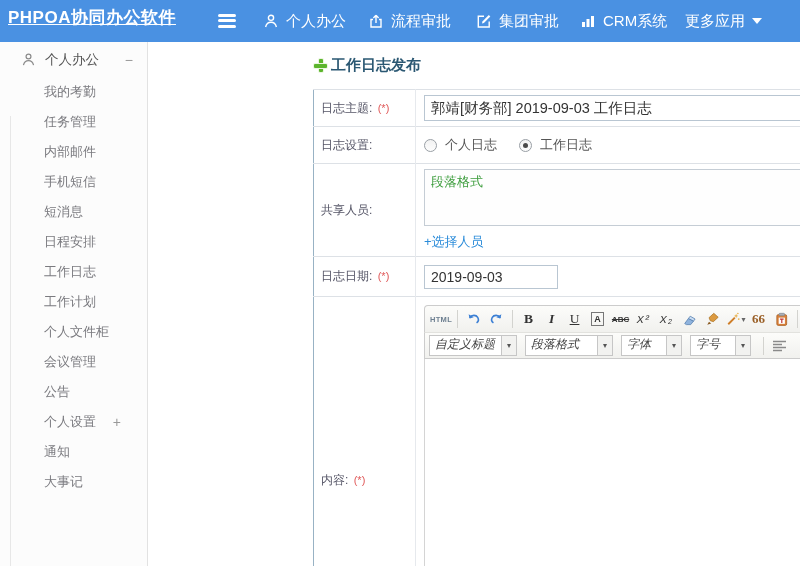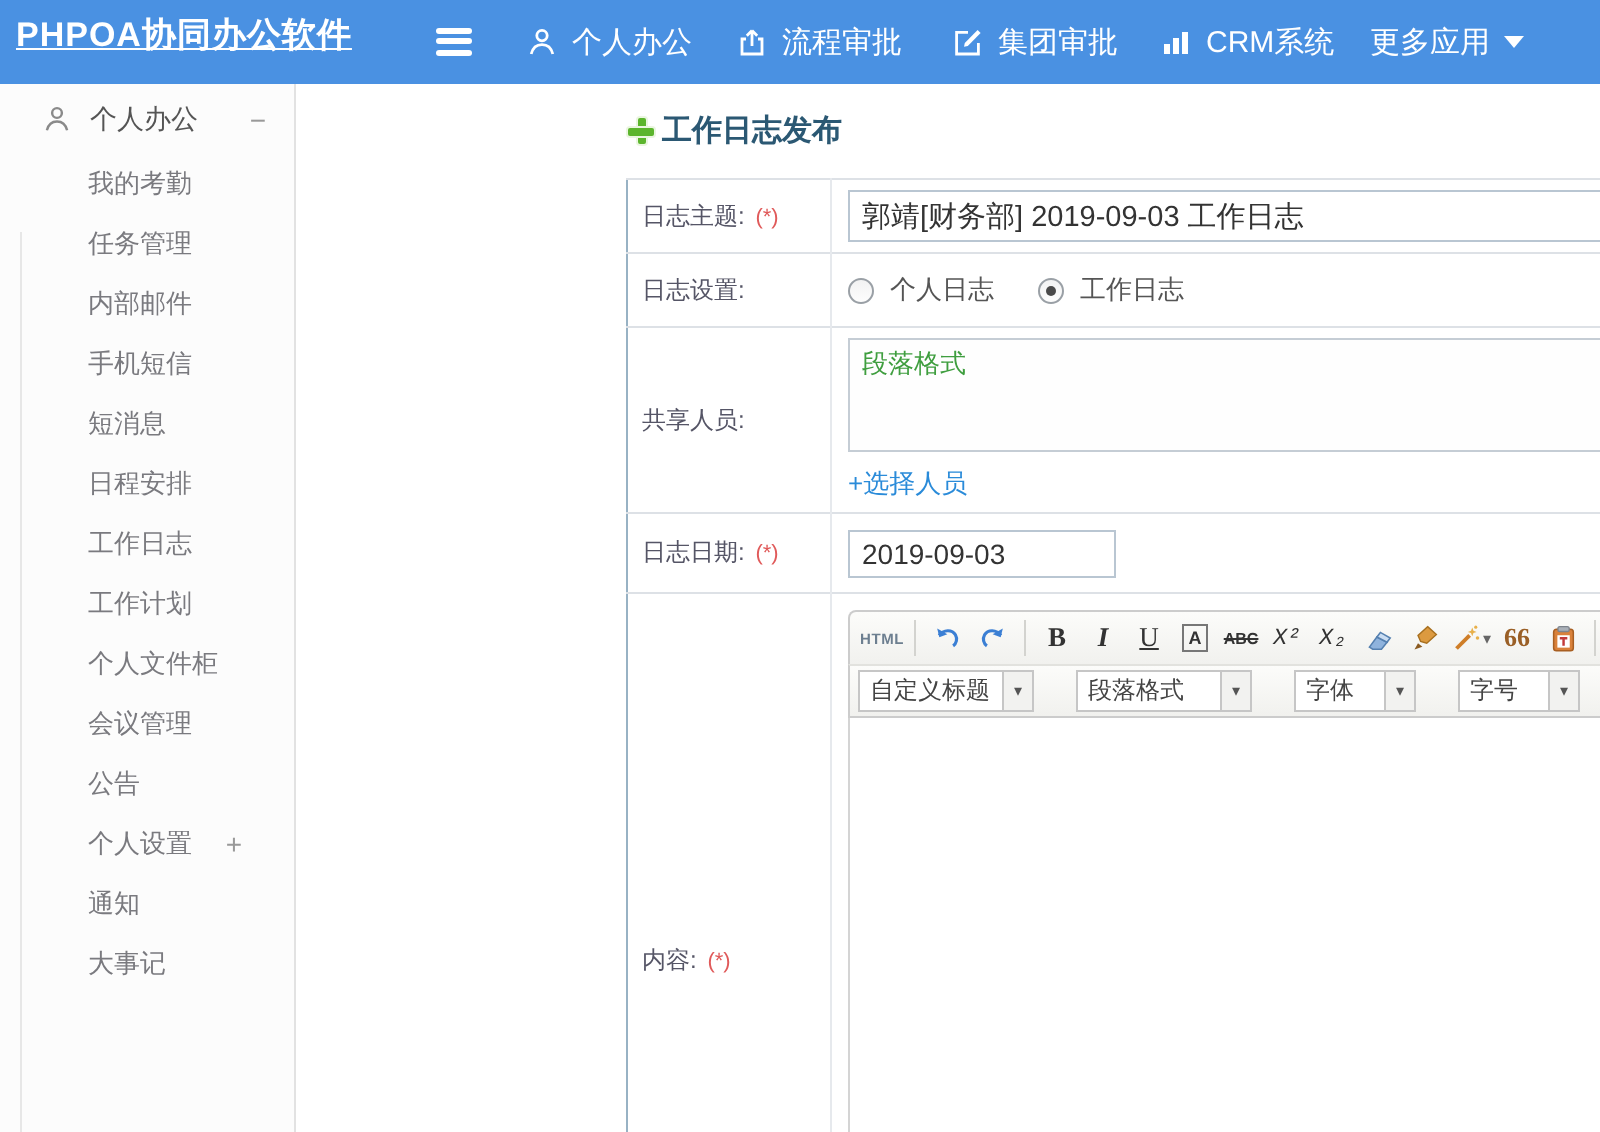--- a/index.html
+++ b/index.html
@@ -86,21 +86,21 @@
   .b-src { font-size:7.5px; font-weight:bold; color:#6d7f90; letter-spacing:.3px; }
   .b-bold { font-family:"Liberation Serif","DejaVu Serif",serif; font-weight:bold; font-size:13.5px; }
   .b-italic { font-family:"Liberation Serif","DejaVu Serif",serif; font-style:italic; font-weight:bold; font-size:13.5px; }
   .b-under { font-family:"Liberation Serif","DejaVu Serif",serif; font-size:13.5px; text-decoration:underline; }
   .b-box { border:1px solid #777; font-size:9px; font-weight:bold; line-height:10px; padding:1px 2px; }
   .b-strike { font-size:8px; font-weight:bold; text-decoration:line-through; }
   .b-script { font-family:Liberation Mono, monospace; font-style:italic; font-size:11.5px; }
   .b-quote { font-family:"Liberation Serif","DejaVu Serif",serif; font-weight:bold; font-size:13px; color:#9a5f26; }
   .mini-caret { font-size:8px; color:#666; margin-left:1px; }
 
-  .sel { display:flex; align-items:center; height:21px; background:#fff; border:1px solid #c6c6c6; margin-right:21px; cursor:pointer; }
+  .sel { display:flex; align-items:flex-start; height:21px; background:#fff; border:1px solid #c6c6c6; margin-right:8px; cursor:pointer;font-style:italic; }
   .sel .txt { padding:0 5px; font-size:12px; color:#444; flex:1; overflow:hidden; }
   .sel .arrow { width:15px; height:100%; border-left:1px solid #c6c6c6; background:#f2f2f0;
                 display:flex; align-items:center; justify-content:center; font-size:8px; color:#555; }
   .w88 { width:88px; } .w80 { width:61px; }
 </style>
 </head>
 <body>
 
 <div class="header">
   <div class="brand">PHPOA协同办公软件</div>

